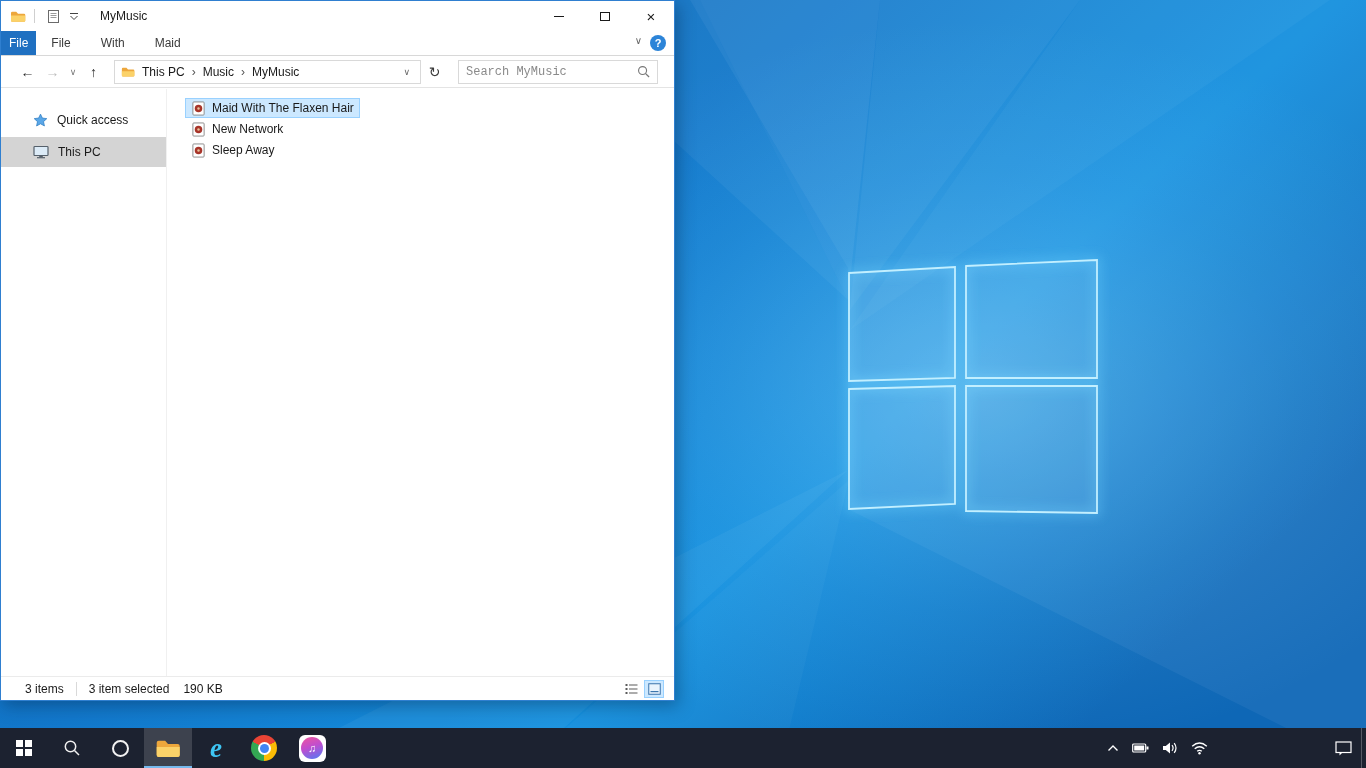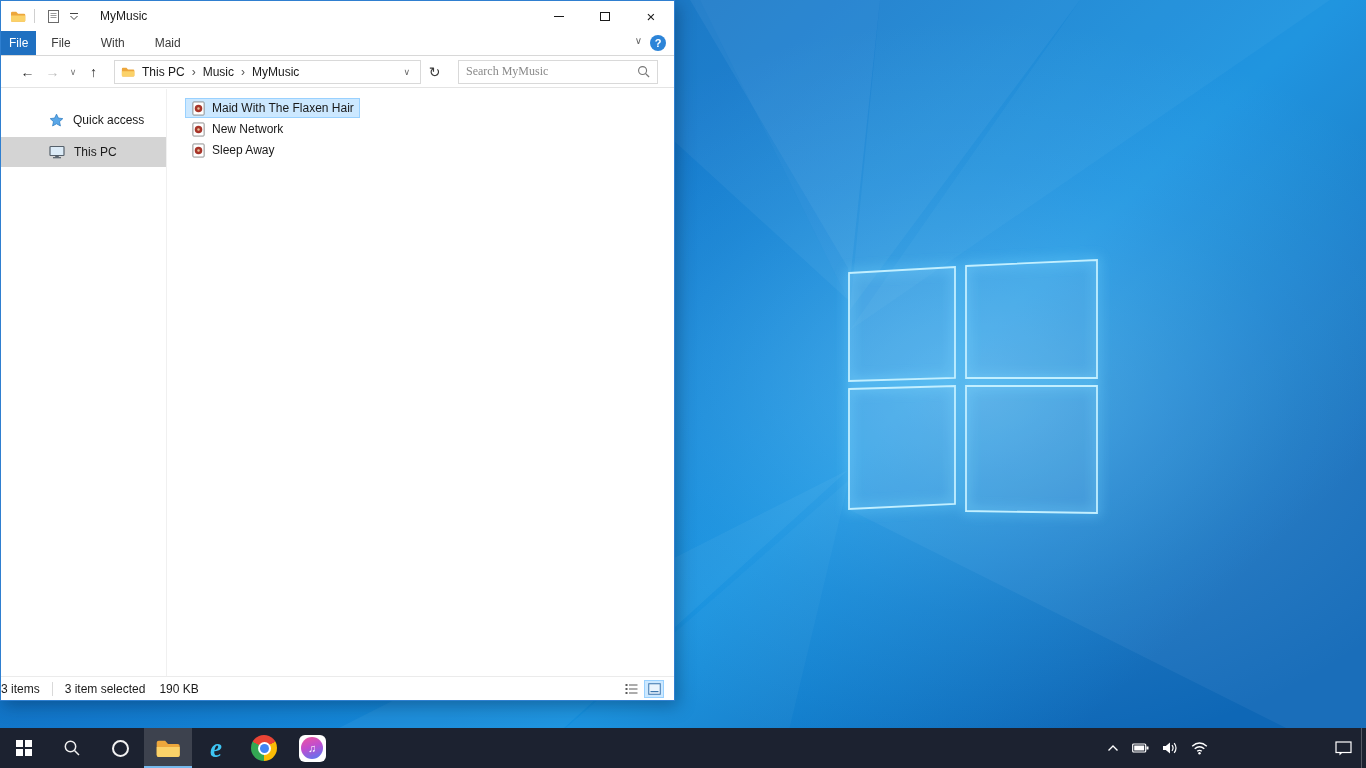--- a/index.html
+++ b/index.html
@@ -32,34 +32,34 @@
   .addressbar{height:32px;display:flex;align-items:center;border-bottom:1px solid #e4e4e4;background:#fff;padding-left:14px}
   .nav-glyph{font-size:14px;color:#2b2b2b;width:25px;text-align:center}
   .nav-glyph.fwd{color:#bdbdbd}
   .nav-glyph.small{font-size:9px;color:#777;width:16px}
   .addr-box{display:flex;align-items:center;height:24px;width:307px;border:1px solid #d9d9d9;margin-left:8px;padding:0 6px}
   .crumb{font-size:12px;color:#1a1a1a;padding:0 7px;white-space:nowrap}
   .crumb-sep{font-size:12px;color:#555}
   .addr-chevron{margin-left:auto;font-size:9px;color:#666;padding:0 4px}
   .refresh{font-size:14px;color:#3a3a3a;width:27px;text-align:center}
   .search-box{display:flex;align-items:center;height:24px;width:200px;border:1px solid #d9d9d9;margin-left:10px;padding:0 7px}
-  .search-box input{border:none;outline:none;flex:1;font-size:12px;font-family:Liberation Serif, serif;color:#333;min-width:0}
+  .search-box input{border:none;outline:none;flex:1;font-size:12px;font-family:Liberation Mono, monospace;color:#333;min-width:0}
   .search-box input::placeholder{color:#8a8a8a}
 
   .content{position:absolute;top:88px;left:0;right:0;bottom:24px;display:flex;background:#fff}
   .sidebar{width:165px;padding-top:16px}
-  .side-item{height:30px;margin-bottom:2px;display:flex;align-items:center;padding-left:48px;gap:9px;font-size:12px;color:#1a1a1a}
+  .side-item{height:30px;margin-bottom:2px;display:flex;align-items:center;padding-left:32px;gap:9px;font-size:12px;color:#1a1a1a}
   .side-item.selected{background:#d4d4d4}
   .filelist{flex:1;padding-top:9px;padding-left:18px;border-left:1px solid #f0f0f0}
   .file-row{display:flex;align-items:center;gap:6px;height:20px;margin-bottom:1px;padding:0 5px;
             border:1px solid transparent;width:fit-content;font-size:12px;color:#1a1a1a;white-space:nowrap}
   .file-row.selected{background:#cce8ff;border-color:#99d1ff}
 
   .statusbar{position:absolute;bottom:0;left:0;right:0;height:24px;border-top:1px solid #ebebeb;display:flex;
-             align-items:center;font-size:12px;color:#1a1a1a;background:#fff}
+             align-items:center;padding-left:24px;font-size:12px;color:#1a1a1a;background:#fff}
   .status-sep{width:1px;height:14px;background:#d9d9d9;margin:0 12px}
   .status-size{margin-left:14px}
   .view-btns{position:absolute;right:10px;display:flex;gap:3px}
   .vbtn{width:20px;height:18px;display:flex;align-items:center;justify-content:center;border:1px solid transparent}
   .vbtn.active{background:#cce8ff;border-color:#99d1ff}
 
   
   .taskbar{position:absolute;left:0;bottom:0;width:100%;height:40px;background:#1c2230;z-index:10;display:flex;align-items:stretch}
   .tb-cell{width:48px;display:flex;align-items:center;justify-content:center;position:relative}
   .tb-cell.active{background:rgba(255,255,255,.15)}

